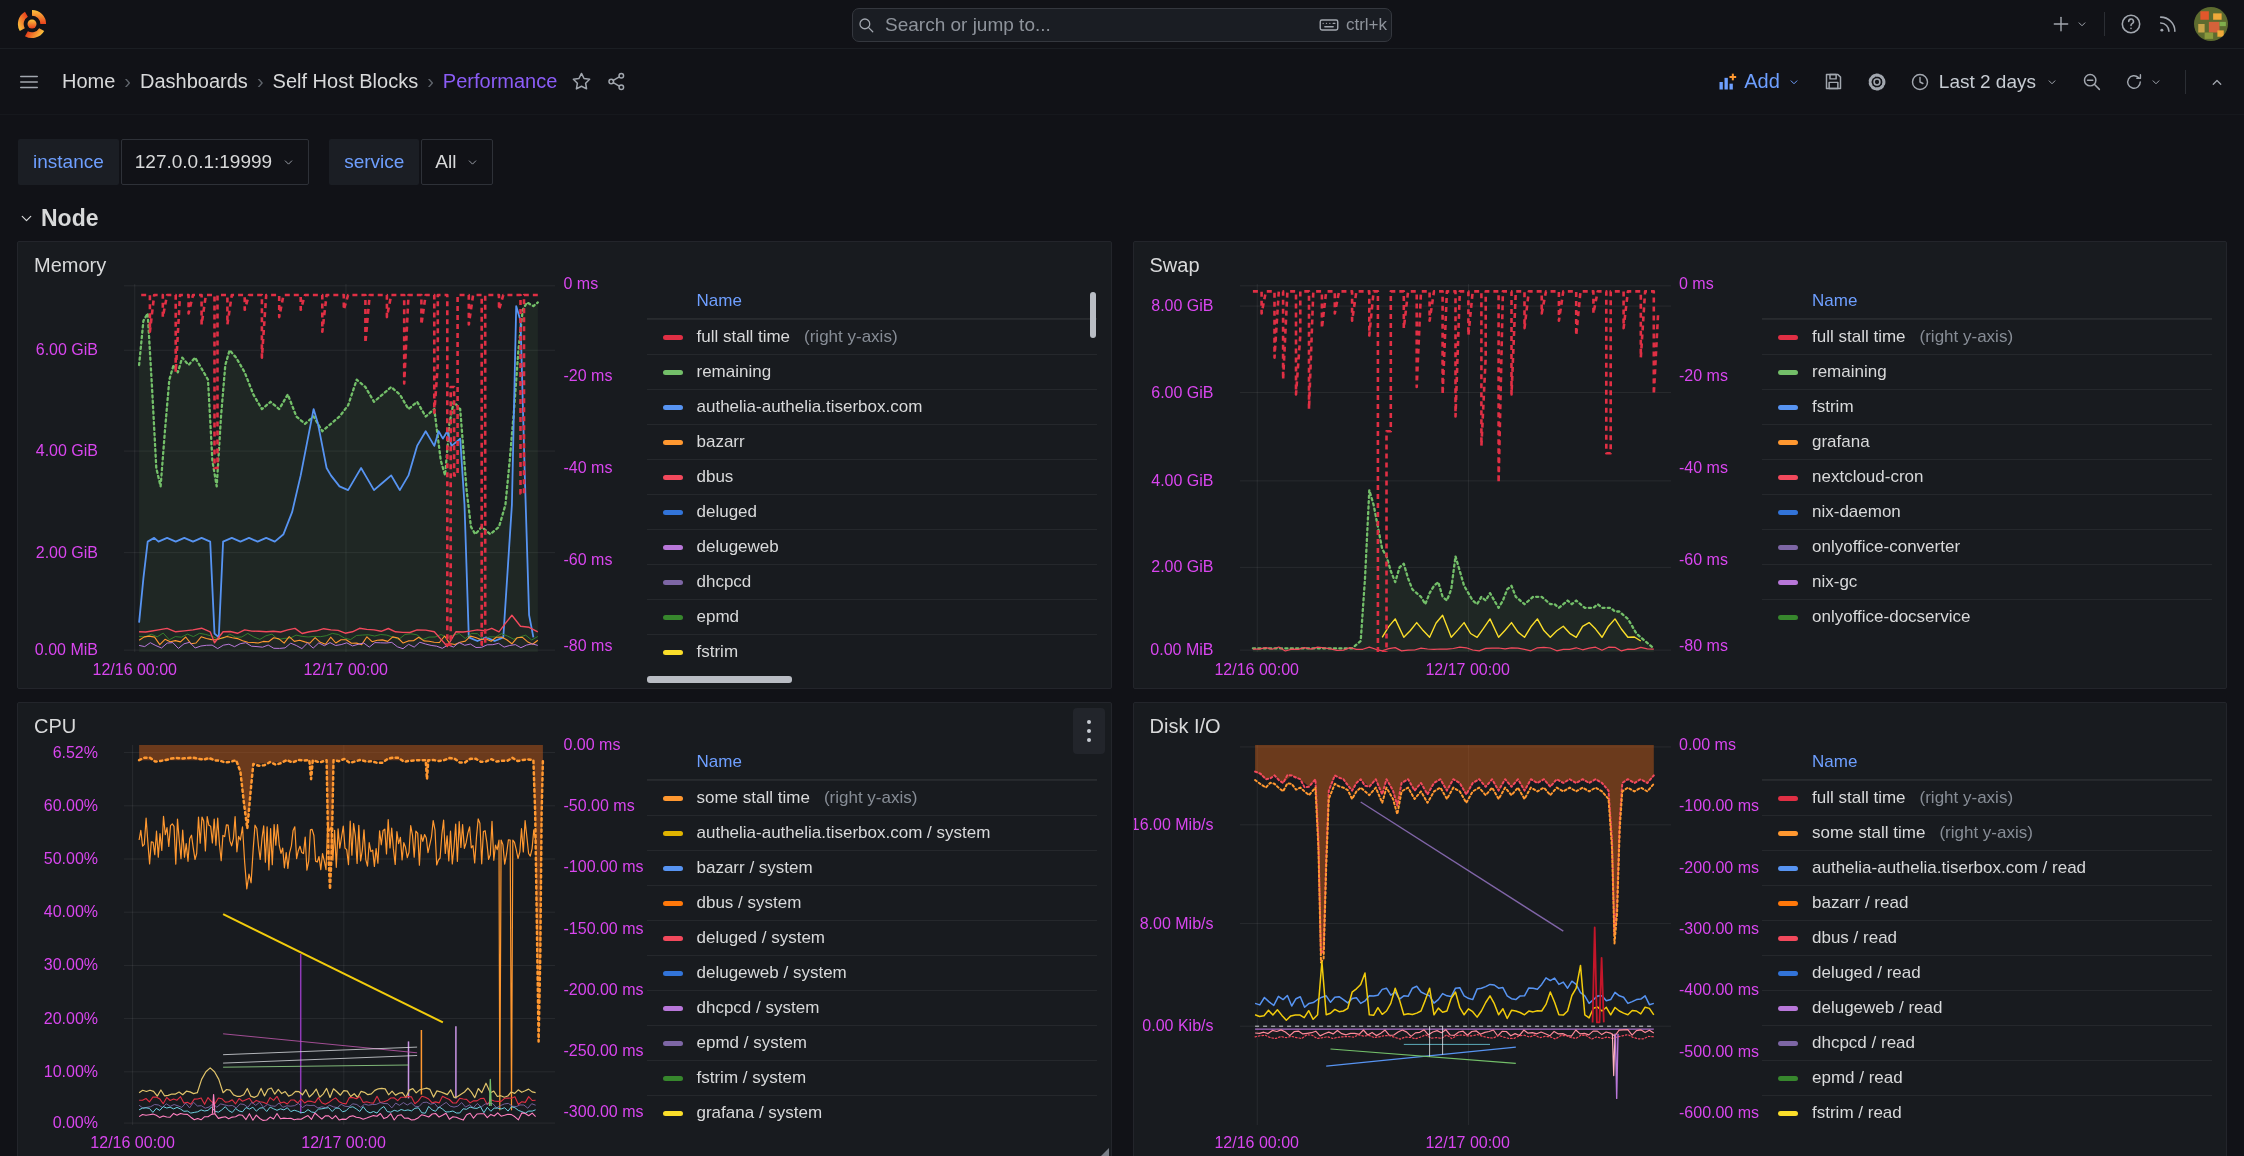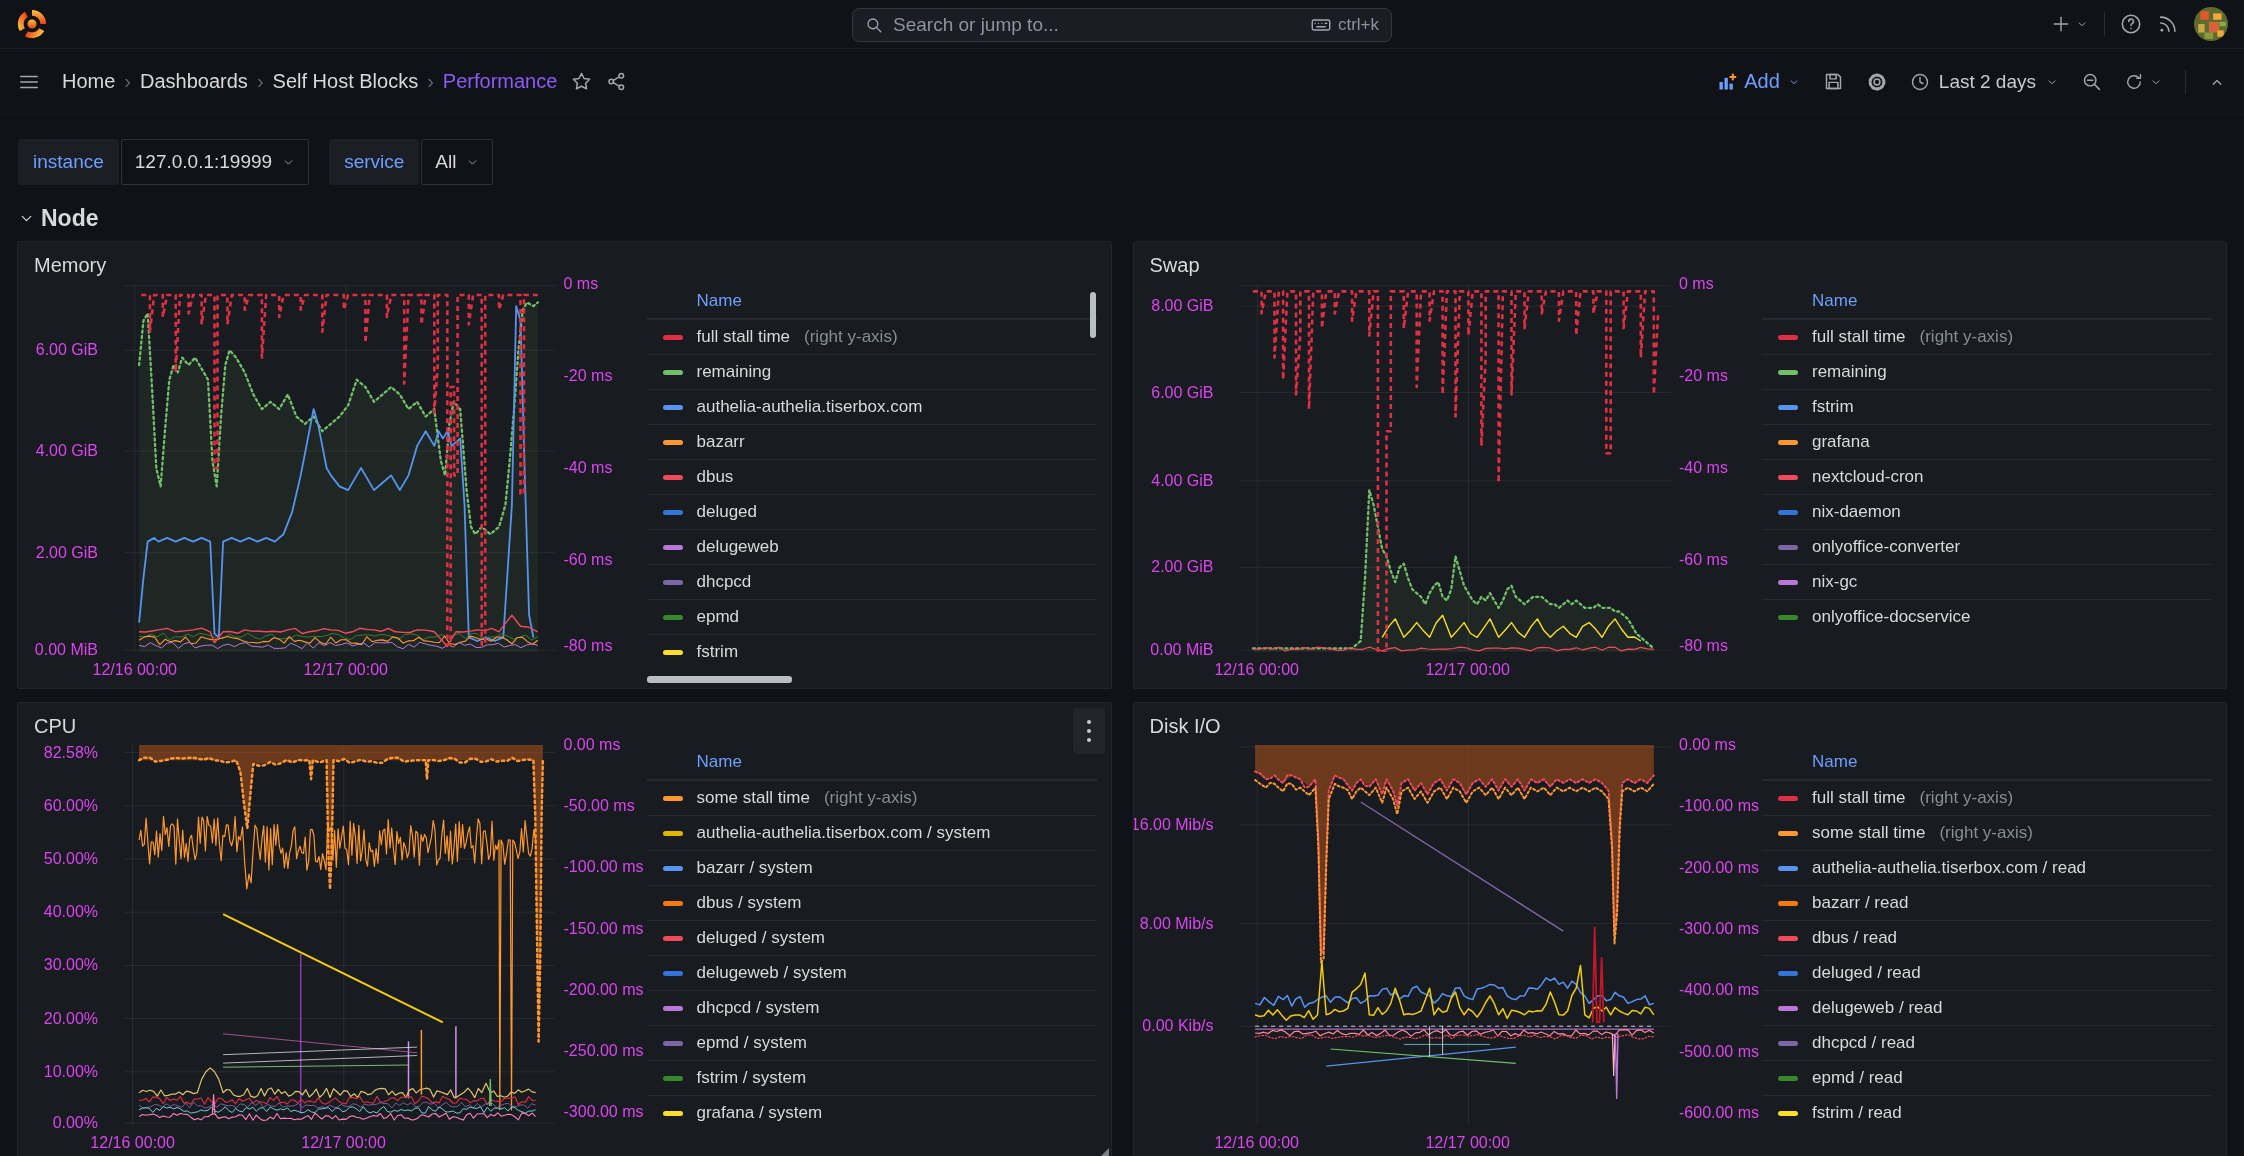--- a/index.html
+++ b/index.html
@@ -7,21 +7,21 @@
     font-family:"Liberation Sans","DejaVu Sans",sans-serif; color:#d8d9da; }
   svg { display:block; }
   .ico { stroke:#a2a7af; fill:none; stroke-width:1.7; stroke-linecap:round; stroke-linejoin:round; }
 
   
   .topbar { height:49px; display:flex; align-items:center; padding:0 16px; position:relative;
     background:#111217; border-bottom:1px solid #1b1e23; }
   .logo { width:32px; height:32px; }
   .searchbox { position:absolute; left:50%; top:8px; transform:translateX(-50%);
     width:540px; height:34px; background:#1a1d23; border:1px solid #34373e; border-radius:7px;
-    display:flex; align-items:center; gap:10px; padding:0 12px; color:#8e939b; font-size:19px; cursor:text; }
+    display:flex; align-items:center; gap:10px; padding:0 4px; color:#8e939b; font-size:19px; cursor:text; }
   .searchbox .grow { flex:1; }
   .shortcut { display:flex; align-items:center; gap:7px; color:#8e939b; font-size:17px; }
   .tb-right { margin-left:auto; display:flex; align-items:center; gap:15px; }
   .vdiv { width:1px; height:24px; background:#2b2e34; }
   .avatar { width:34px; height:34px; border-radius:50%; overflow:hidden; cursor:pointer; }
 
   
   .toolbar { height:66px; display:flex; align-items:center; padding:0 18px; gap:14px;
     border-bottom:1px solid #16181d; }
   .crumbs { display:flex; align-items:center; gap:9px; font-size:20px; margin-left:8px; }
@@ -446,21 +446,21 @@
   <section class="panel">
     <div class="kebab">
         <i></i>
         <i></i>
         <i></i>
       </div>
     <div class="panel-title">CPU</div>
     <div class="panel-body">
       <div class="chart">
         <div class="yl">
-            <div class="tick tick-l" style="top: 2%;">82.58%</div>
+            <div class="tick tick-l" style="top: 2%;">6.52%</div>
             <div class="tick tick-l" style="top: 16%;">60.00%</div>
             <div class="tick tick-l" style="top: 30%;">50.00%</div>
             <div class="tick tick-l" style="top: 44%;">40.00%</div>
             <div class="tick tick-l" style="top: 58%;">30.00%</div>
             <div class="tick tick-l" style="top: 72%;">20.00%</div>
             <div class="tick tick-l" style="top: 86%;">10.00%</div>
             <div class="tick tick-l" style="top: 99.5%;">0.00%</div>
           </div>
         <div class="plot">
             <svg viewBox="0 0 431 380" width="431" height="380">

